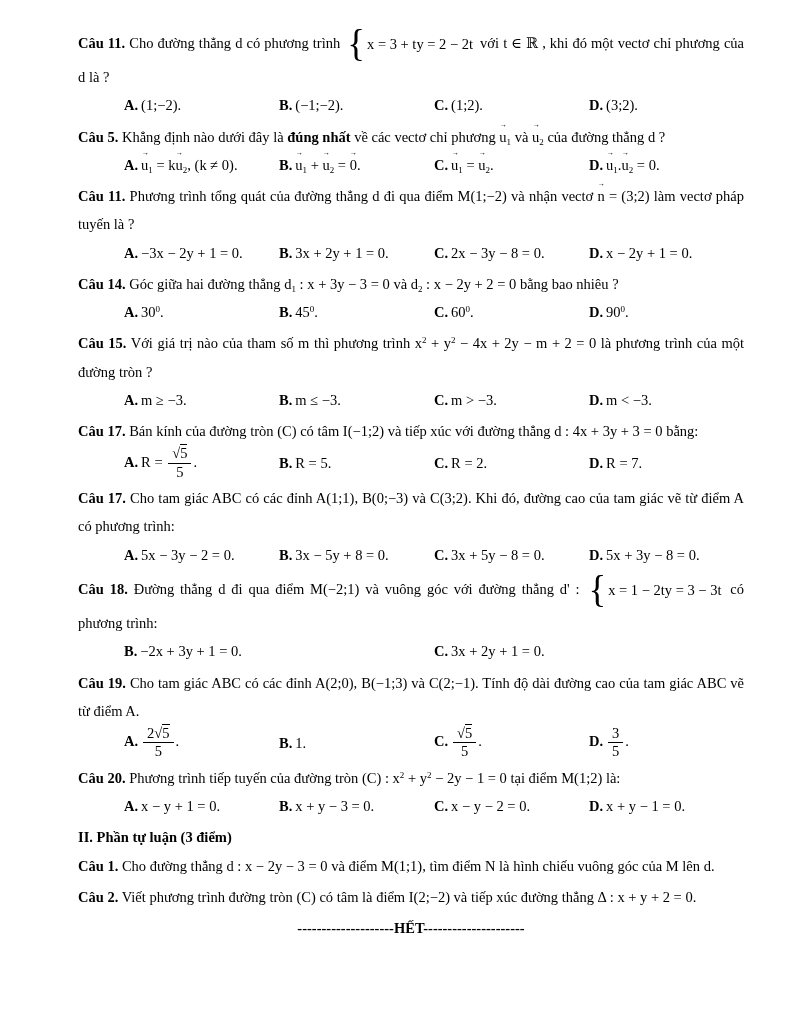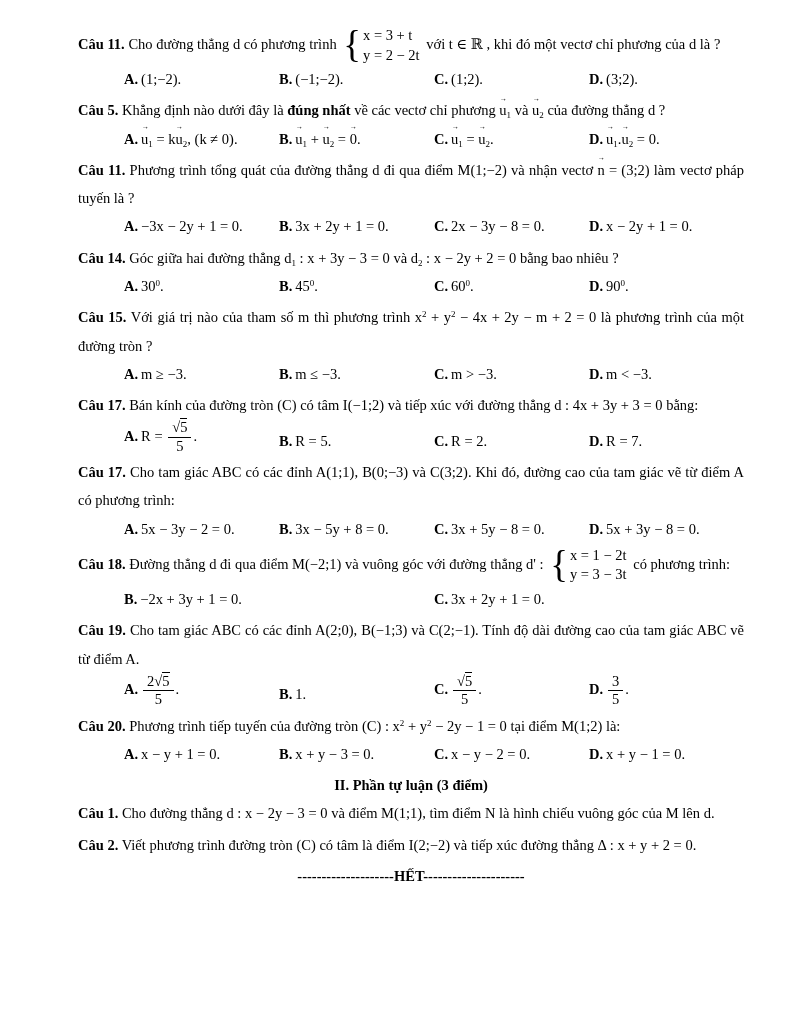--- a/index.html
+++ b/index.html
@@ -9,21 +9,21 @@
     height: 1024px;
     color: #000;
     font-family: "Liberation Serif", "DejaVu Serif", serif;
     font-size: 14.5px;
     overflow: hidden;
   }
   .page { padding: 26px 48px 10px 66px; margin-left: 12px; }
   .q { margin-bottom: 3px; }
   .stem { text-align: justify; line-height: 1.95; }
   .qlab { font-weight: bold; }
-  .opts { display: flex; padding-left: 46px; line-height: 1.95; align-items: flex-end; }
+  .opts { display: flex; padding-left: 46px; line-height: 1.95; align-items: center; }
   .opt  { flex: 1 1 25%; }
   .opt b { font-weight: bold; margin-right: 3px; }
   sub, sup { font-size: 0.62em; line-height: 0; }
   sub { vertical-align: -0.3em; }
   sup { vertical-align: 0.6em; }
   
   .vec { position: relative; display: inline-block; }
   .vec::after {
     content: "→";
     position: absolute;
@@ -37,22 +37,22 @@
     vertical-align: middle; line-height: 1.2; margin: 0 2px; text-align: center;
   }
   .frac .fn { border-bottom: 1px solid #000; padding: 0 4px; }
   .frac .fd { padding: 0 4px; }
   
   .sqrt { white-space: nowrap; }
   .sqrt .rad { border-top: 1px solid #000; padding-top: 0; }
   
   .sys { display: inline-flex; align-items: center; vertical-align: middle; margin: 0 3px; }
   .sys .brace { font-size: 2.55em; font-weight: 400; line-height: 1; margin-right: 2px; }
-  .sys .rows { display: flex; flex-direction: column; line-height: 1.35; }
-  .sec-heading { font-weight: bold; line-height: 1.95; text-align: center; }
+  .sys .rows { display: flex; flex-direction: row; line-height: 1.35; }
+  .sec-heading { font-weight: bold; line-height: 1.95; }
   .essay { text-align: justify; line-height: 1.95; margin-bottom: 3px; }
   .elab { font-weight: bold; }
   .footer { text-align: center; font-weight: bold; line-height: 1.95; margin-top: 2px; }
 </style>
 </head>
 <body>
 
 <div class="page">
 
   <section class="q">

